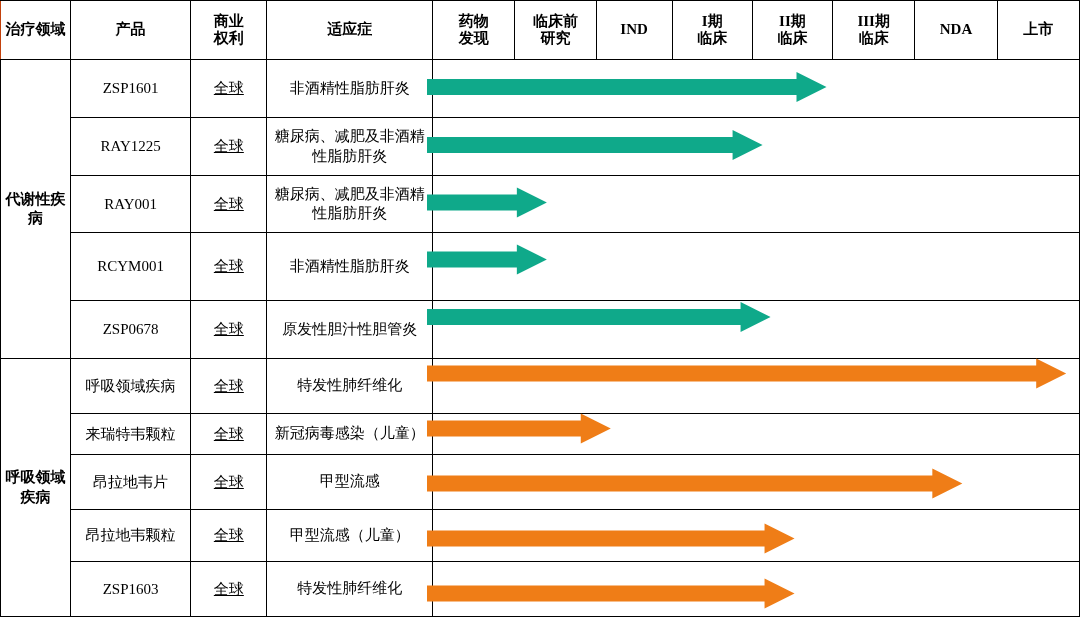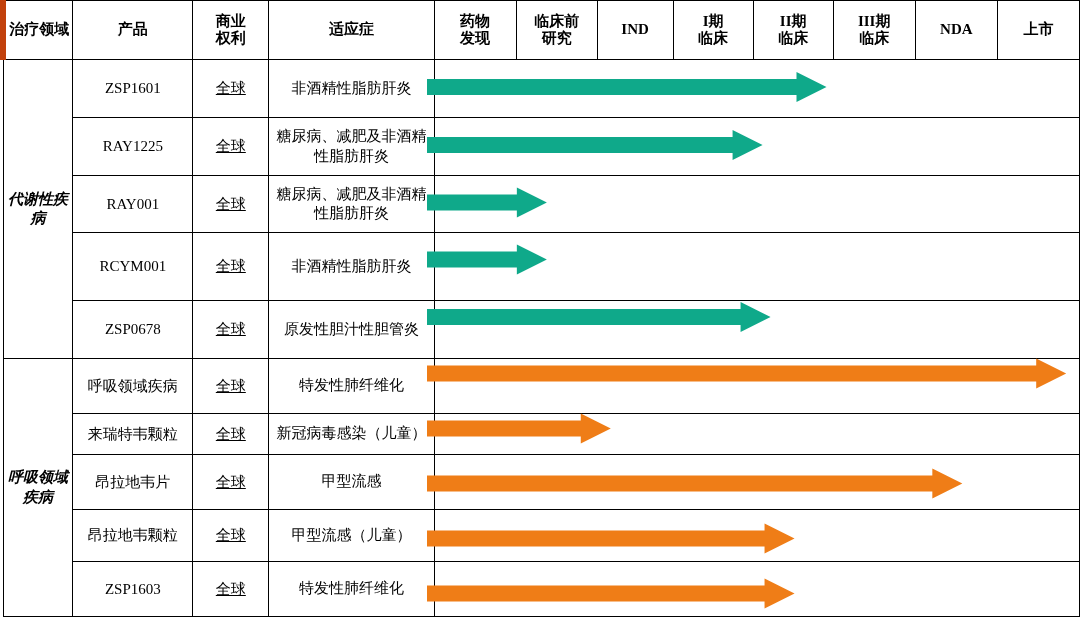--- a/index.html
+++ b/index.html
@@ -29,26 +29,25 @@
   }
   thead th{
     background:#1f7bc1;
     color:#ffffff;
     font-weight:bold;
     height:58px;
     font-size:15px;
     line-height:1.15;
     border:1px solid #1f7bc1;
   }
-  thead th.first{border-left:6px solid #c2410c;}
+  thead th.first{border-left:1px solid #c2410c;}
   td.area{
     font-weight:bold;
     font-size:17px;
     line-height:1.3;
-    font-style:italic;
   }
   td.prod{font-size:15px;line-height:1.25;}
   td.right{font-size:15px;text-decoration:underline;}
   td.ind{font-size:14.5px;line-height:1.3;padding:0 4px;}
   td.phase{position:relative;background:#ffffff;}
   
   #arrows{
     position:absolute;left:0;top:0;width:1080px;height:633px;
     pointer-events:none;
   }

